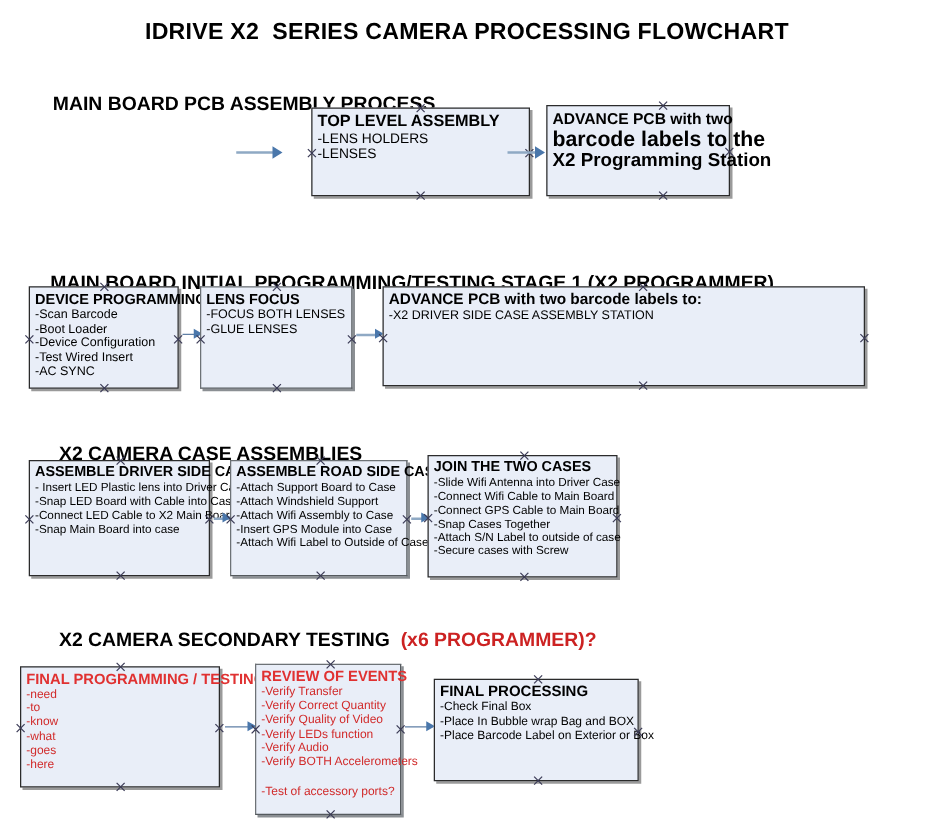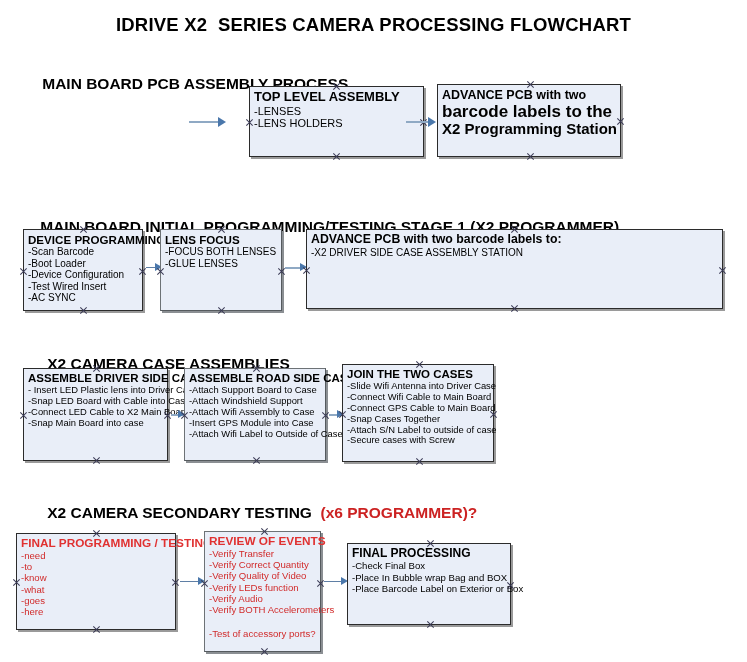--- a/index.html
+++ b/index.html
@@ -121,32 +121,32 @@
   <div class="section-title" style="left:25px; top:60px; font-size:15.5px;">
     <span>MAIN BOARD PCB ASSEMBLY PROCESS</span>
   </div>
 
 
   <div class="conn" style="left:189px; top:121px; width:32px;"></div>
   <div class="arrow" style="left:218px; top:117px;"></div>
 
   <div class="node" style="left:228px; top:86px; width:175px; height:71px; font-size:11px;margin-left:21px;">
     <div class="hdr" style="font-size:13px;">TOP LEVEL ASSEMBLY</div>
+    <div class="ln">-LENS HOLDERS</div>
     <div class="ln">-LENSES</div>
-    <div class="ln">-LENS HOLDERS</div>
     <span class="hx" style="left:82px; top:-5px;"></span>
     <span class="hx" style="left:82px; bottom:-5px;"></span>
     <span class="hx" style="left:-5px; top:31px;"></span>
     <span class="hx" style="right:-5px; top:31px;"></span>
   </div>
 
   <div class="conn" style="left:406px; top:121px; width:24px;"></div>
   <div class="arrow" style="left:428px; top:117px;"></div>
 
-  <div class="node" style="left:437px; top:84px; width:184px; height:73px; font-size:11.5px;">
+  <div class="node" style="left:437px; top:84px; width:147px; height:73px; font-size:11.5px;">
     <div class="hdr" style="font-size:12.5px;">ADVANCE PCB with two</div>
     <div class="hdr" style="font-size:17px;">barcode labels to the</div>
     <div class="hdr" style="font-size:15px;"> X2 Programming Station</div>
     <span class="hx" style="left:88px; top:-5px;"></span>
     <span class="hx" style="left:88px; bottom:-5px;"></span>
     <span class="hx" style="right:-5px; top:32px;"></span>
   </div>
 
   <div class="section-title" style="left:23px; top:203px; font-size:15.5px;">
     <span>MAIN BOARD INITIAL PROGRAMMING/TESTING STAGE 1 (X2 PROGRAMMER)</span>
@@ -174,21 +174,21 @@
     <div class="ln">-GLUE LENSES</div>
     <span class="hx" style="left:56px; top:-5px;"></span>
     <span class="hx" style="left:56px; bottom:-5px;"></span>
     <span class="hx" style="left:-5px; top:37px;"></span>
     <span class="hx" style="right:-5px; top:37px;"></span>
   </div>
 
   <div class="conn" style="left:285px; top:267px; width:20px;"></div>
   <div class="arrow small" style="left:300px; top:263px;"></div>
 
-  <div class="node" style="left:306px; top:229px; width:417px; height:80px; font-size:9.6px;">
+  <div class="node" style="left:306px; top:229px; width:386px; height:80px; font-size:9.6px;">
     <div class="hdr" style="font-size:12.3px;">ADVANCE PCB with two barcode labels to:</div>
     <div class="ln" style="font-size:10px;">-X2 DRIVER  SIDE  CASE  ASSEMBLY STATION</div>
     <span class="hx" style="left:203px; top:-5px;"></span>
     <span class="hx" style="left:203px; bottom:-5px;"></span>
     <span class="hx" style="left:-5px; top:36px;"></span>
     <span class="hx" style="right:-5px; top:36px;"></span>
   </div>
 
   <div class="section-title" style="left:30px; top:340px; font-size:15.5px;">
     <span>X2 CAMERA CASE ASSEMBLIES</span>

